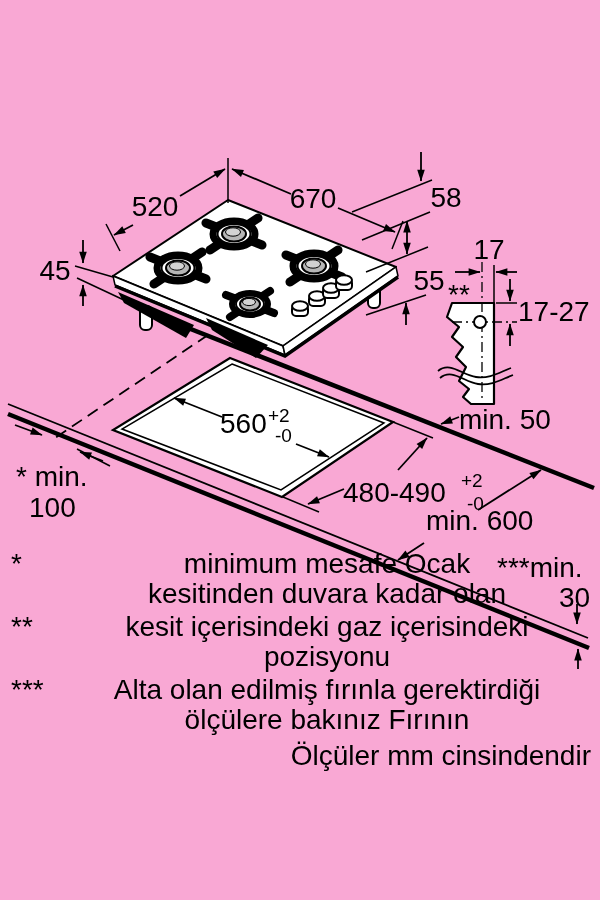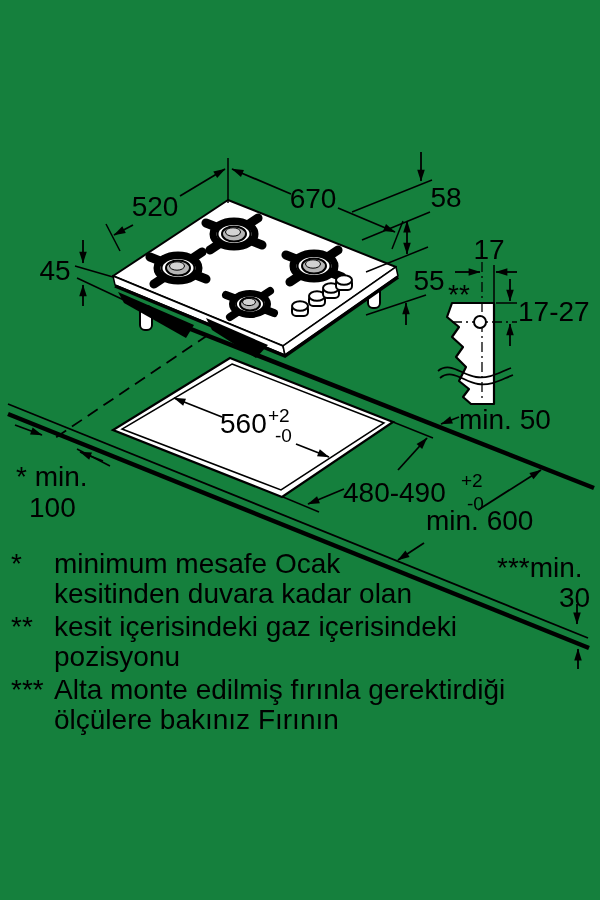--- a/index.html
+++ b/index.html
@@ -1,17 +1,17 @@
 <!DOCTYPE html>
 <html><head>
 <meta charset="utf-8">
 <style>
   html,body{margin:0;padding:0;background:#fff;}
-  #canvas{position:relative;width:600px;height:900px;background:#15803d;overflow:hidden;
-          font-family:"Liberation Sans",sans-serif;color:#000;}
+  #canvas{position:relative;width:600px;height:900px;background:#f9a8d4;overflow:hidden;
+          font-family:"Liberation Sans",sans-serif;color:#000;text-align:center;}
   #diagram-svg{position:absolute;left:0;top:0;}
   
   .ln{stroke:#000;fill:none;}
   .w-thick{stroke-width:4.5px;}
   .w-med{stroke-width:2.2px;}
   .w-thin{stroke-width:1.8px;}
   .w-ext{stroke-width:1.5px;}
   .dashline{stroke-dasharray:12 7;}
   .centerline{stroke-width:1.3px;stroke-dasharray:10 4 2 4;}
   .whitefill{fill:#ffffff;stroke:#000;}
@@ -212,18 +212,19 @@
       <div class="fn-text">minimum mesafe Ocak
 kesitinden duvara kadar olan</div>
     </div>
     <div class="fn-row">
       <span class="fn-marker">**</span>
       <div class="fn-text">kesit içerisindeki gaz içerisindeki
 pozisyonu</div>
     </div>
     <div class="fn-row">
       <span class="fn-marker">***</span>
-      <div class="fn-text">Alta monte edilmiş fırınla gerektirdiği
+      <div class="fn-text">Alta olan edilmiş fırınla gerektirdiği
 ölçülere bakınız Fırının</div>
     </div>
   </div>
 
+  <div class="units-note">Ölçüler mm cinsindendir</div>
 </div>
 
 </body></html>

